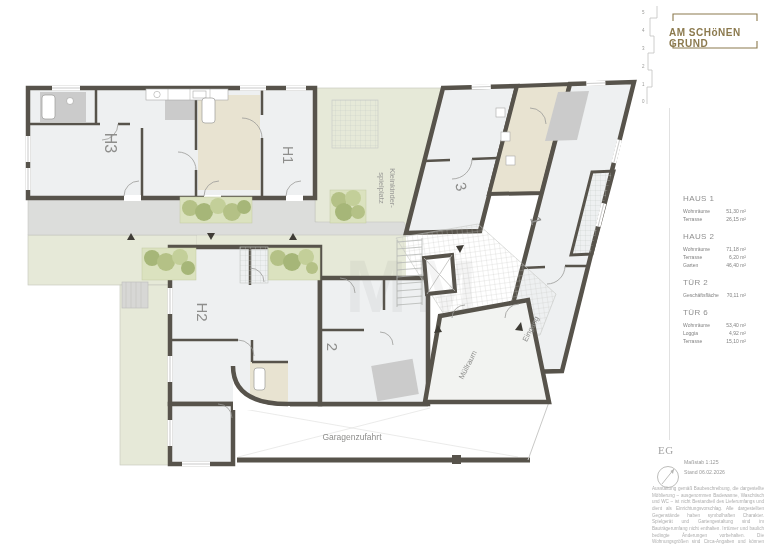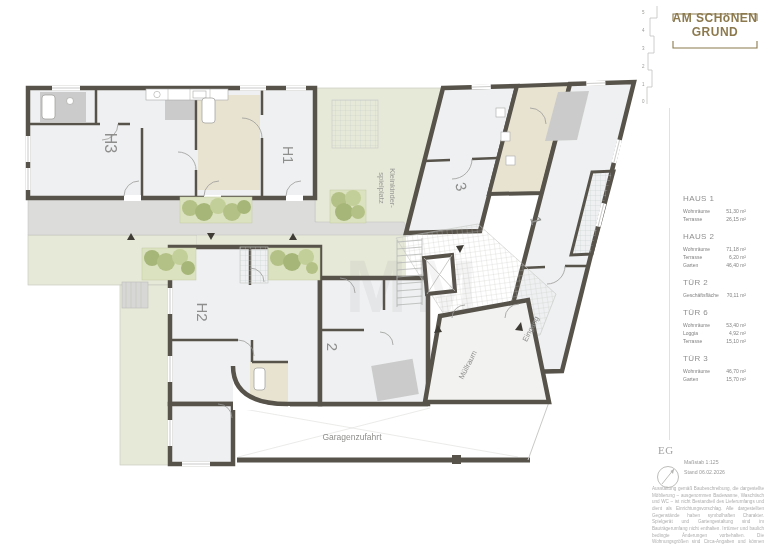--- a/index.html
+++ b/index.html
@@ -1,22 +1,22 @@
 <!DOCTYPE html>
 <html><head>
 <meta charset="utf-8">
 <style>
   html,body{margin:0;padding:0;background:#ffffff;}
   .page{position:relative;width:770px;height:544px;background:#ffffff;overflow:hidden;
         font-family:"Liberation Sans",sans-serif;}
   svg text{font-family:"Liberation Sans",sans-serif;}
   .abs{position:absolute;}
   
-  .logo-text{position:absolute;left:669px;top:11px;width:92px;text-align:center;
-     font-size:12px;font-weight:bold;letter-spacing:.5px;color:#8c7a4e;}
+  .logo-text{position:absolute;left:669px;top:27px;width:92px;
+     font-size:10px;font-weight:bold;letter-spacing:.5px;color:#8c7a4e;}
   
   .legend{position:absolute;left:683px;top:194px;width:63px;}
   .lblock{margin-bottom:9px;}
   .ltitle{font-size:8px;line-height:10px;color:#8f8f8f;letter-spacing:.4px;margin-bottom:3px;white-space:nowrap;}
   .lrow{display:flex;justify-content:space-between;font-size:5px;line-height:8px;color:#828282;white-space:nowrap;}
   .lv{text-align:right;}
   
   .eg{position:absolute;left:658px;top:444px;font-size:11px;letter-spacing:.6px;color:#a3a3a3;font-family:Liberation Serif, serif;}
   .fnote{position:absolute;left:684px;font-size:5.2px;color:#9a9a9a;white-space:nowrap;}
   .disclaimer{position:absolute;left:652px;top:486px;width:112px;font-size:4.6px;
@@ -301,31 +301,20 @@
         </div>
         <div class="lrow">
           <span class="ll">Loggia</span>
           <span class="lv">4,92 m²</span>
         </div>
         <div class="lrow">
           <span class="ll">Terrasse</span>
           <span class="lv">15,10 m²</span>
         </div>
       </div>
-      <div class="lblock">
-        <div class="ltitle">TÜR 3</div>
-        <div class="lrow">
-          <span class="ll">Wohnräume</span>
-          <span class="lv">46,70 m²</span>
-        </div>
-        <div class="lrow">
-          <span class="ll">Garten</span>
-          <span class="lv">15,70 m²</span>
-        </div>
-      </div>
     </div>
 
   <div class="eg">EG</div>
   <div class="fnote" style="top:459px">Maßstab 1:125</div>
   <div class="fnote" style="top:469px">Stand 06.02.2026</div>
   <div class="disclaimer">Ausstattung gemäß Baubeschreibung, die dargestellte Möblierung – ausgenommen Badewanne, Waschtisch und WC – ist nicht Bestandteil des Lieferumfangs und dient als Einrichtungsvorschlag. Alle dargestellten Gegenstände haben symbolhaften Charakter. Spielgerät und Gartengestaltung sind im Bauträgerumfang nicht enthalten. Irrtümer und baulich bedingte Änderungen vorbehalten. Die Wohnungsgrößen sind Circa-Angaben und können sich durch die Detailplanung geringfügig ändern. Maßgeblich ist in jedem Fall der Kaufvertrag.</div>
 
 </div>
 
 </body></html>

